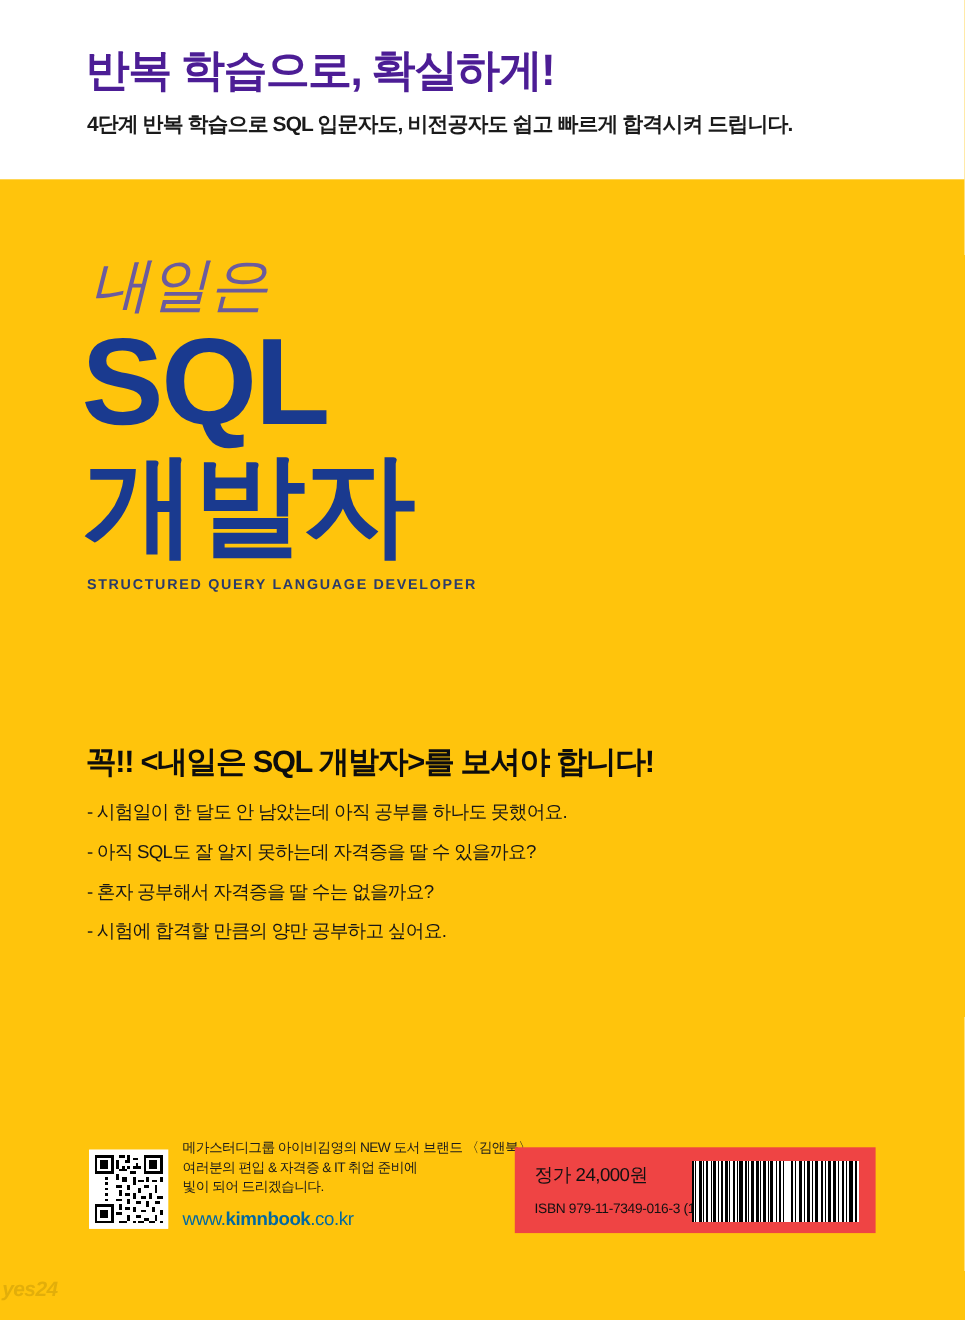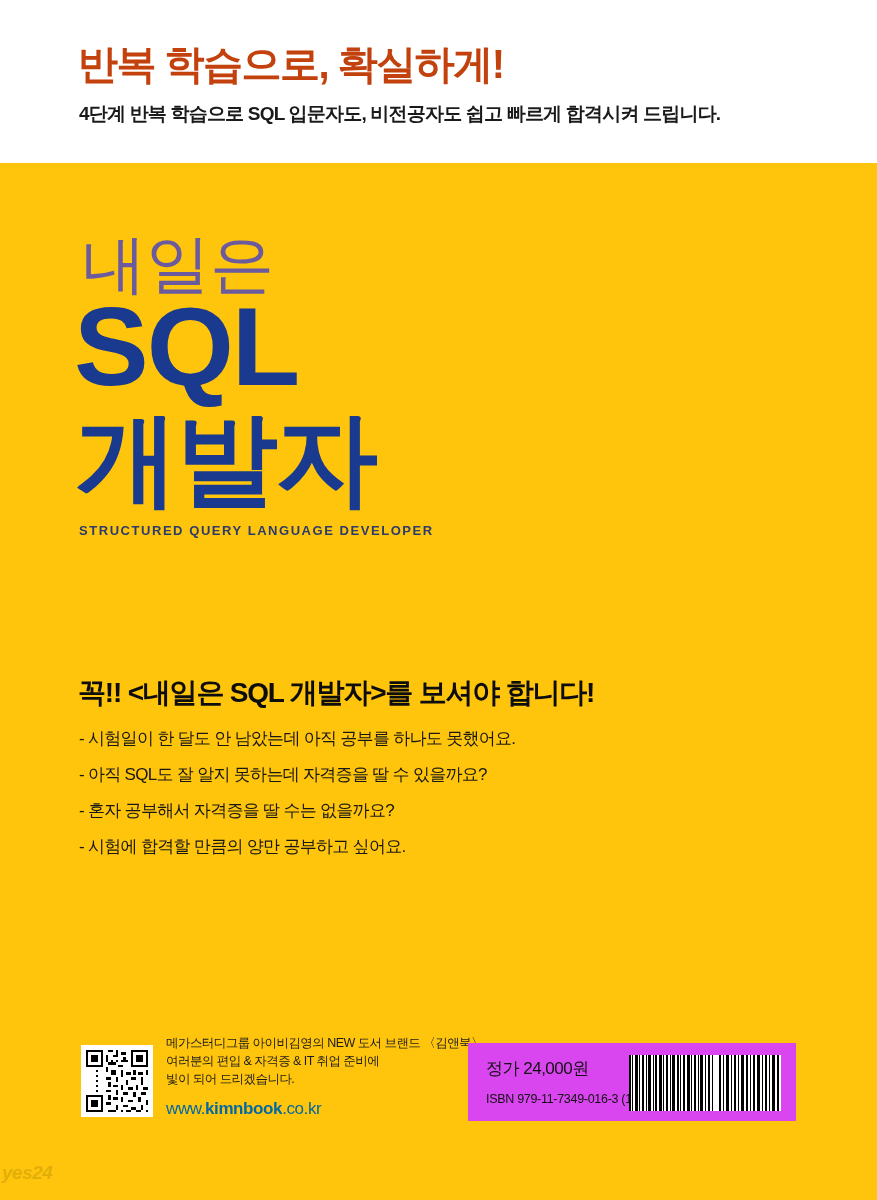--- a/index.html
+++ b/index.html
@@ -27,47 +27,48 @@
     height: 163px;
     background: #ffffff;
   }
   #header-headline {
     position: absolute;
     left: 78px;
     top: 44px;
     font-size: 40px;
     font-weight: bold;
     letter-spacing: -1.5px;
-    color: #c2410c;
+    color: #4c1d95;
     white-space: nowrap;
     line-height: 1;
   }
   #header-sub {
     position: absolute;
     left: 79px;
     top: 104px;
     font-size: 19px;
     font-weight: bold;
     letter-spacing: -0.8px;
     color: #1a1a1a;
     white-space: nowrap;
     line-height: 1;
   }
 
   
   #title-pre {
     position: absolute;
     left: 82px;
     top: 232px;
-    font-size: 64px;
+    font-size: 54px;
     font-weight: normal;
     letter-spacing: 0px;
     color: #6B5B9E;
     line-height: 1;
     white-space: nowrap;
+    font-style: italic;
   }
   #title-sql {
     position: absolute;
     left: 74px;
     top: 291px;
     font-size: 112px;
     font-weight: bold;
     letter-spacing: -2px;
     color: #1A3A8F;
     line-height: 1;
@@ -171,21 +172,21 @@
     white-space: nowrap;
   }
   #publisher-url .bold { font-weight: bold; }
 
   #price-box {
     position: absolute;
     left: 468px;
     top: 1043px;
     width: 328px;
     height: 78px;
-    background: #d946ef;
+    background: #ef4444;
   }
   #price-text {
     position: absolute;
     left: 18px;
     top: 17px;
     font-size: 17px;
     font-weight: normal;
     letter-spacing: -0.5px;
     color: #111111;
     line-height: 1;

